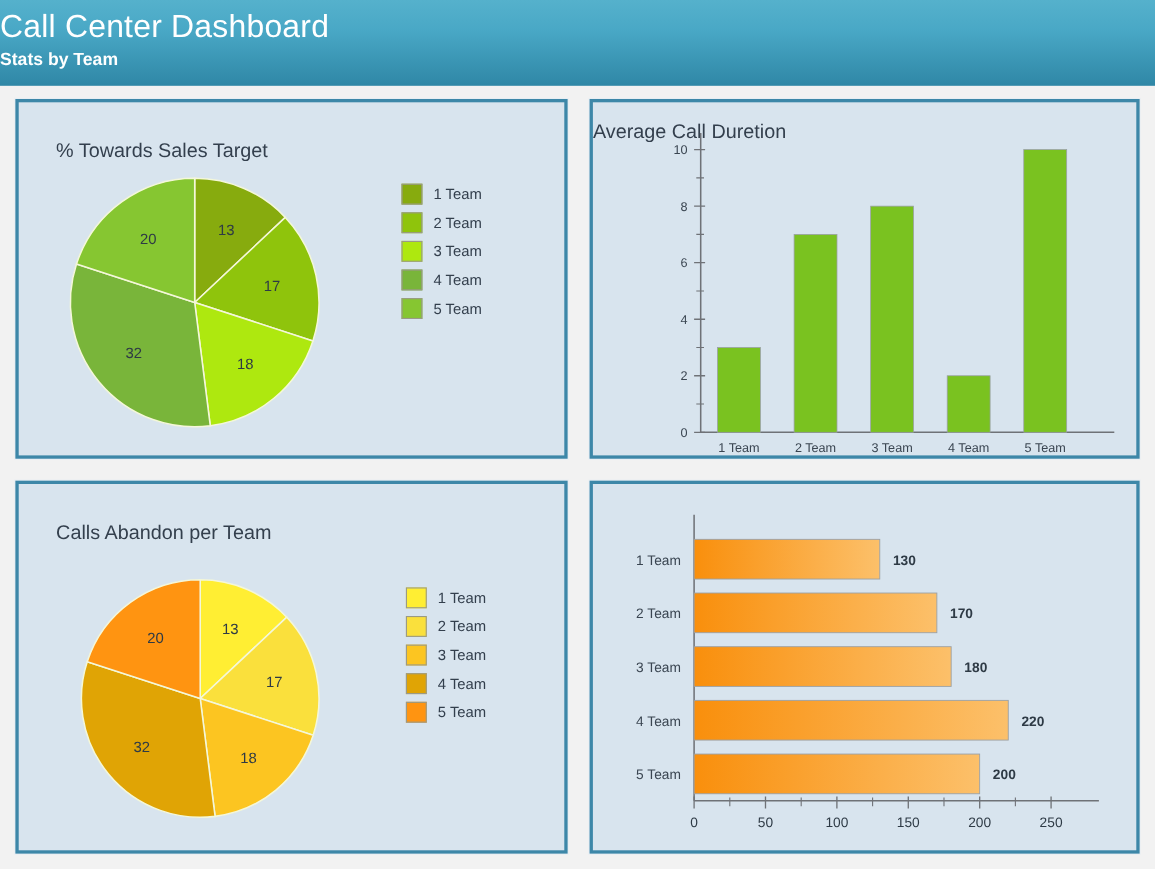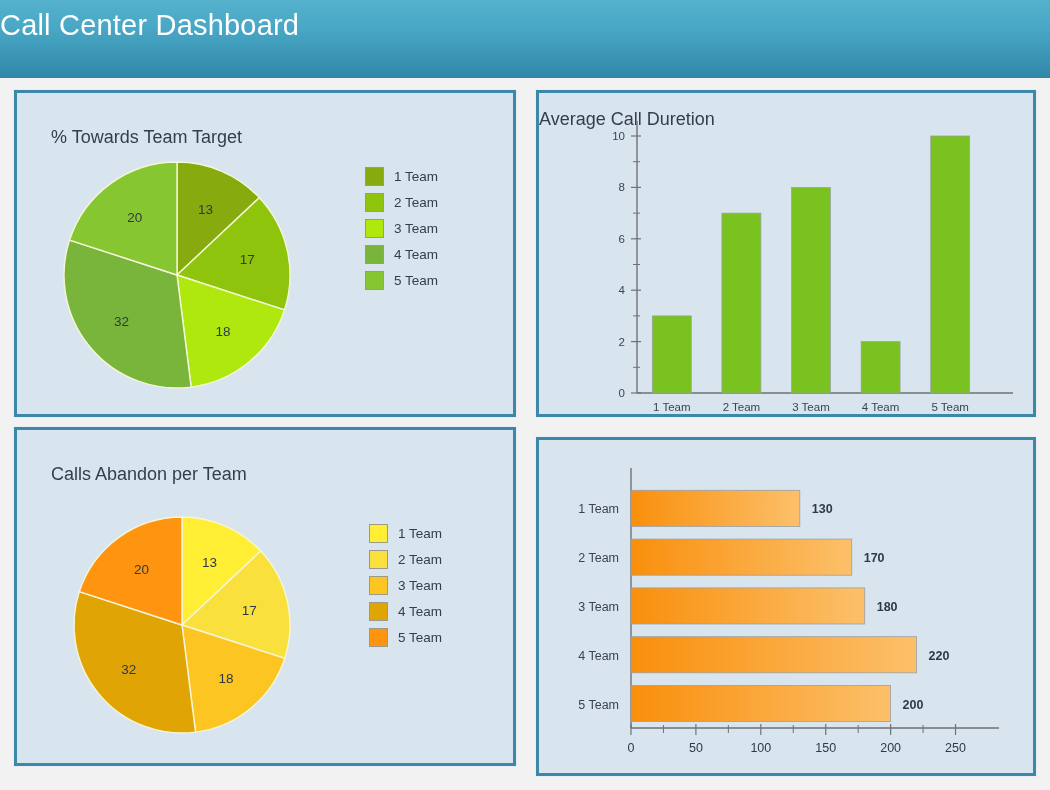--- a/index.html
+++ b/index.html
@@ -44,21 +44,21 @@
     height: 686px;
   }
   .panel {
     position: absolute;
     background: #d8e4ee;
     border: 3px solid #3d87a8;
     box-shadow: 0 0 0 1px #e8eef3;
   }
   #panel-sales   { left: 0;     top: 0;    width: 502px; height: 327px; }
   #panel-duration{ left: 522px; top: 0;    width: 500px; height: 327px; }
-  #panel-abandon { left: 0;     top: 337px; width: 502px; height: 339px; }
+  #panel-abandon { left: 0;     top: 347px; width: 502px; height: 339px; }
   #panel-handled { left: 522px; top: 347px; width: 500px; height: 339px; }
 
   .panel-title {
     color: #333f4d;
     font-size: 18px;
     font-weight: normal;
     white-space: nowrap;
   }
   .title-left   { position: absolute; left: 34px; top: 34px; }
   .title-center { position: absolute; width: 100%; text-align: left; top: 16px; }
@@ -93,26 +93,27 @@
   
   .hbar-area { position: absolute; left: 0; top: 0; width: 100%; height: 100%; }
 
   svg text { font-family: "Liberation Sans", sans-serif; }
 </style>
 </head>
 <body>
 
 <div class="header">
   <div class="header-title">Call Center Dashboard</div>
+  <div class="header-subtitle">Stats by Team</div>
 </div>
 
 <div class="grid">
 
   <div class="panel" id="panel-sales">
-    <div class="panel-title title-left">% Towards Team Target</div>
+    <div class="panel-title title-left">% Towards Sales Target</div>
 
     <div class="pie-wrap" id="pie-sales-wrap">
       <svg width="240" height="240" viewBox="0 0 240 240" id="svg-pie-sales">
           <path d="M 120 120 L 120.00 7.00 A 113 113 0 0 1 202.37 42.65 Z" fill="#87ab0e" stroke="#f4f7d9" stroke-width="1.4"></path>
           <text x="148.6" y="58.9" text-anchor="middle" font-size="13.5" fill="#2e3a45">13</text>
           <path d="M 120 120 L 202.37 42.65 A 113 113 0 0 1 227.47 154.92 Z" fill="#8fc40c" stroke="#f4f7d9" stroke-width="1.4"></path>
           <text x="190.3" y="109.3" text-anchor="middle" font-size="13.5" fill="#2e3a45">17</text>
           <path d="M 120 120 L 227.47 154.92 A 113 113 0 0 1 134.16 232.11 Z" fill="#aee80f" stroke="#f4f7d9" stroke-width="1.4"></path>
           <text x="165.9" y="180.5" text-anchor="middle" font-size="13.5" fill="#2e3a45">18</text>
           <path d="M 120 120 L 134.16 232.11 A 113 113 0 0 1 12.53 85.08 Z" fill="#79b53a" stroke="#f4f7d9" stroke-width="1.4"></path>

